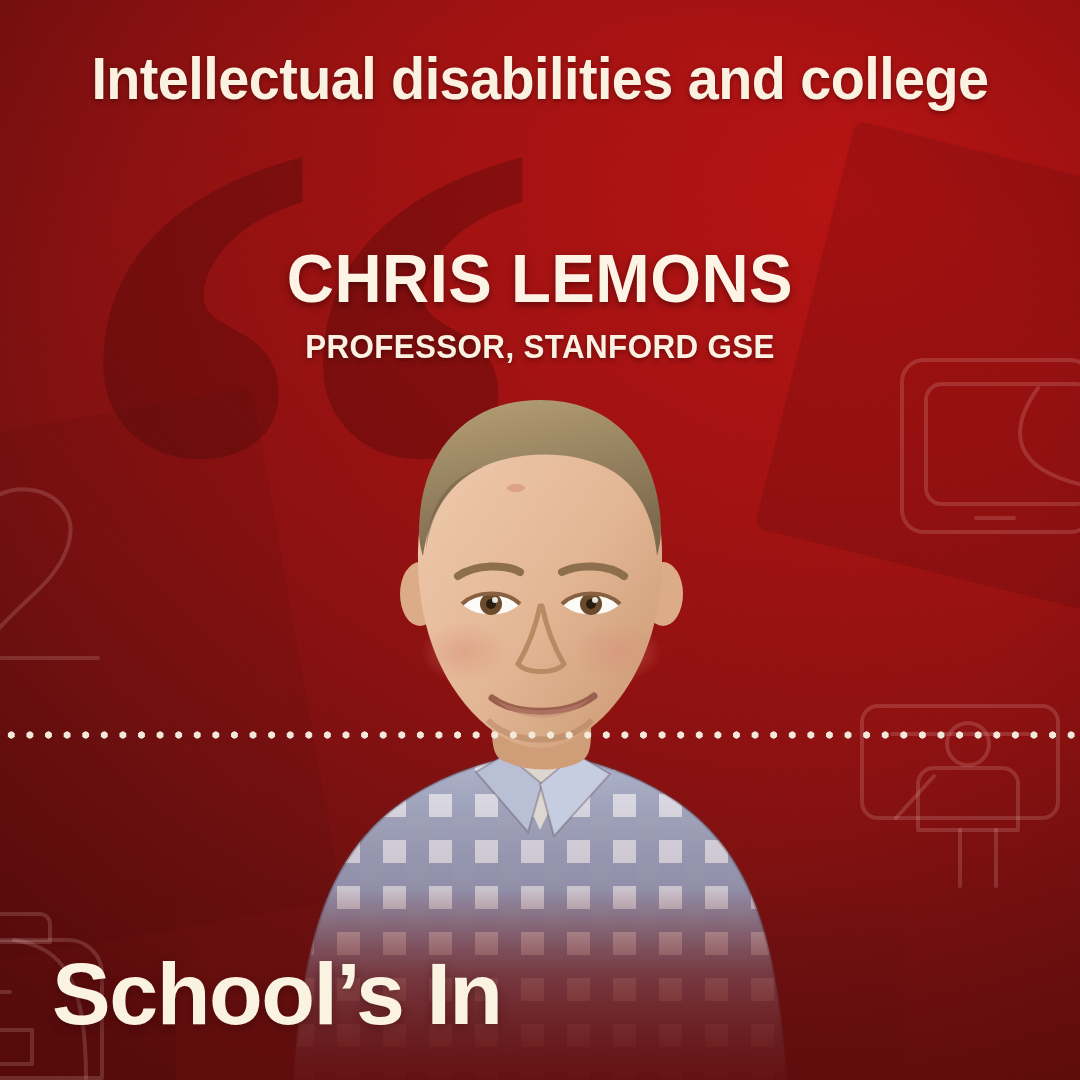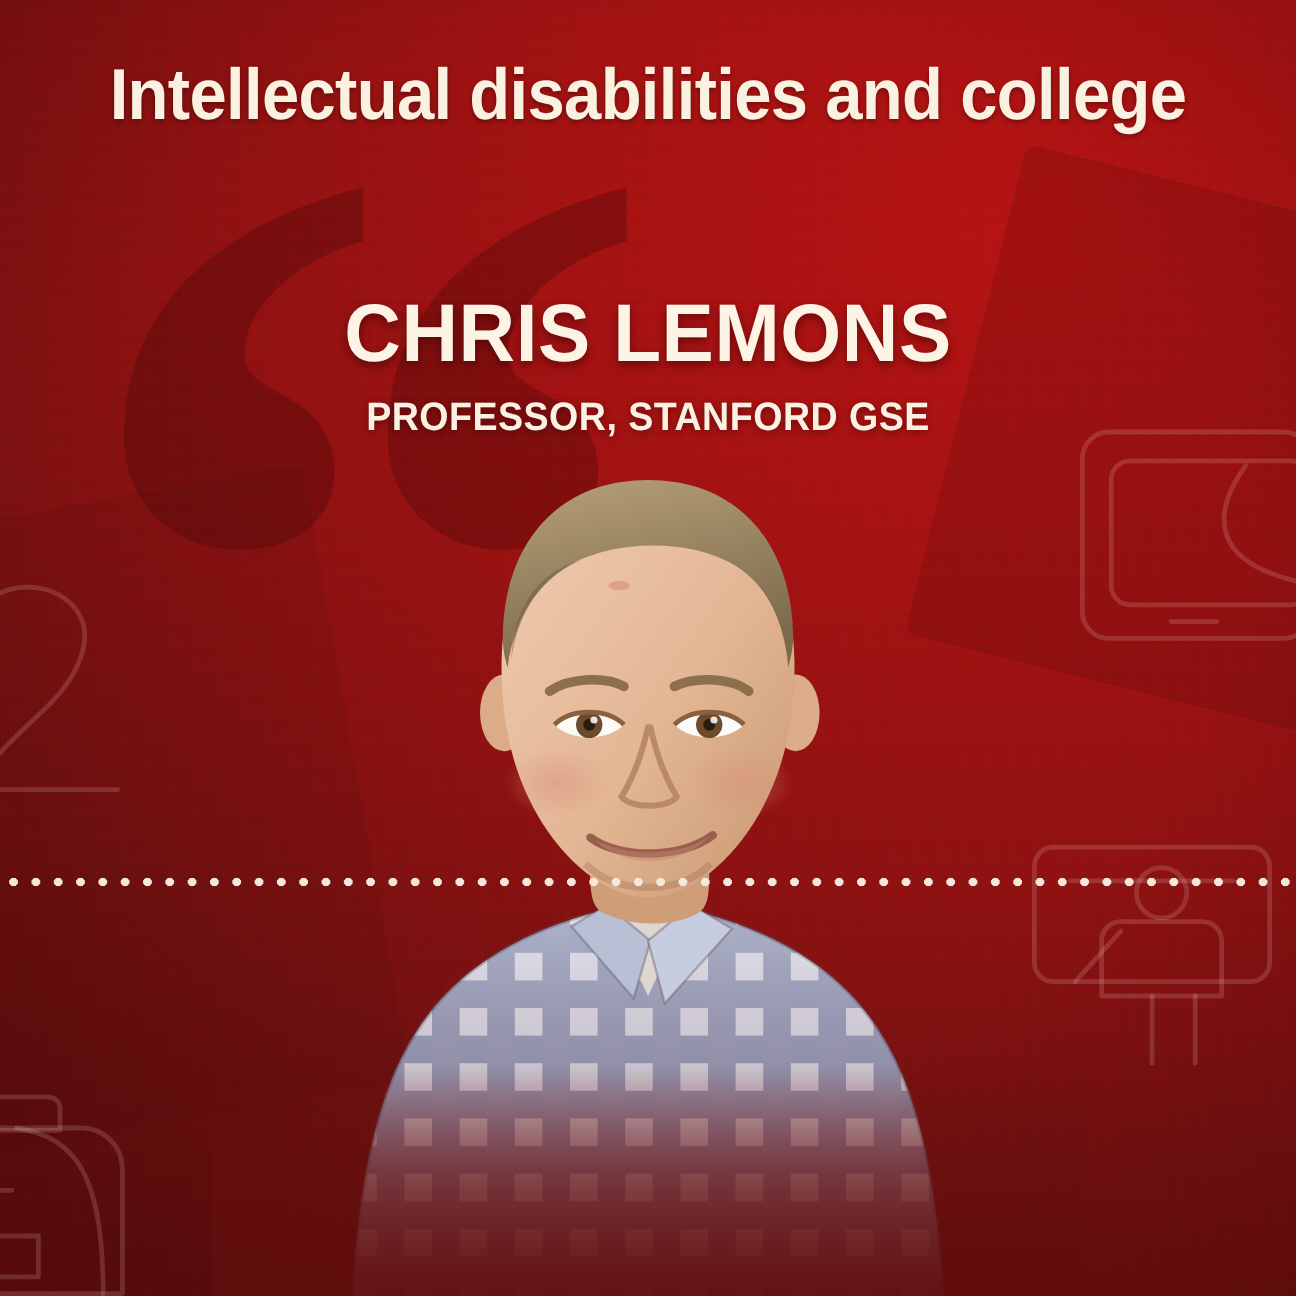--- a/index.html
+++ b/index.html
@@ -309,15 +309,16 @@
 
   <div class="dotted-rule"></div>
 
   <div class="episode-title">Intellectual disabilities and college</div>
 
   <div class="guest-block">
     <div class="guest-name">CHRIS LEMONS</div>
     <div class="guest-role">PROFESSOR, STANFORD GSE</div>
   </div>
 
+  <div class="show-title">School’s In</div>
 
 
 </div>
 
 </body></html>

